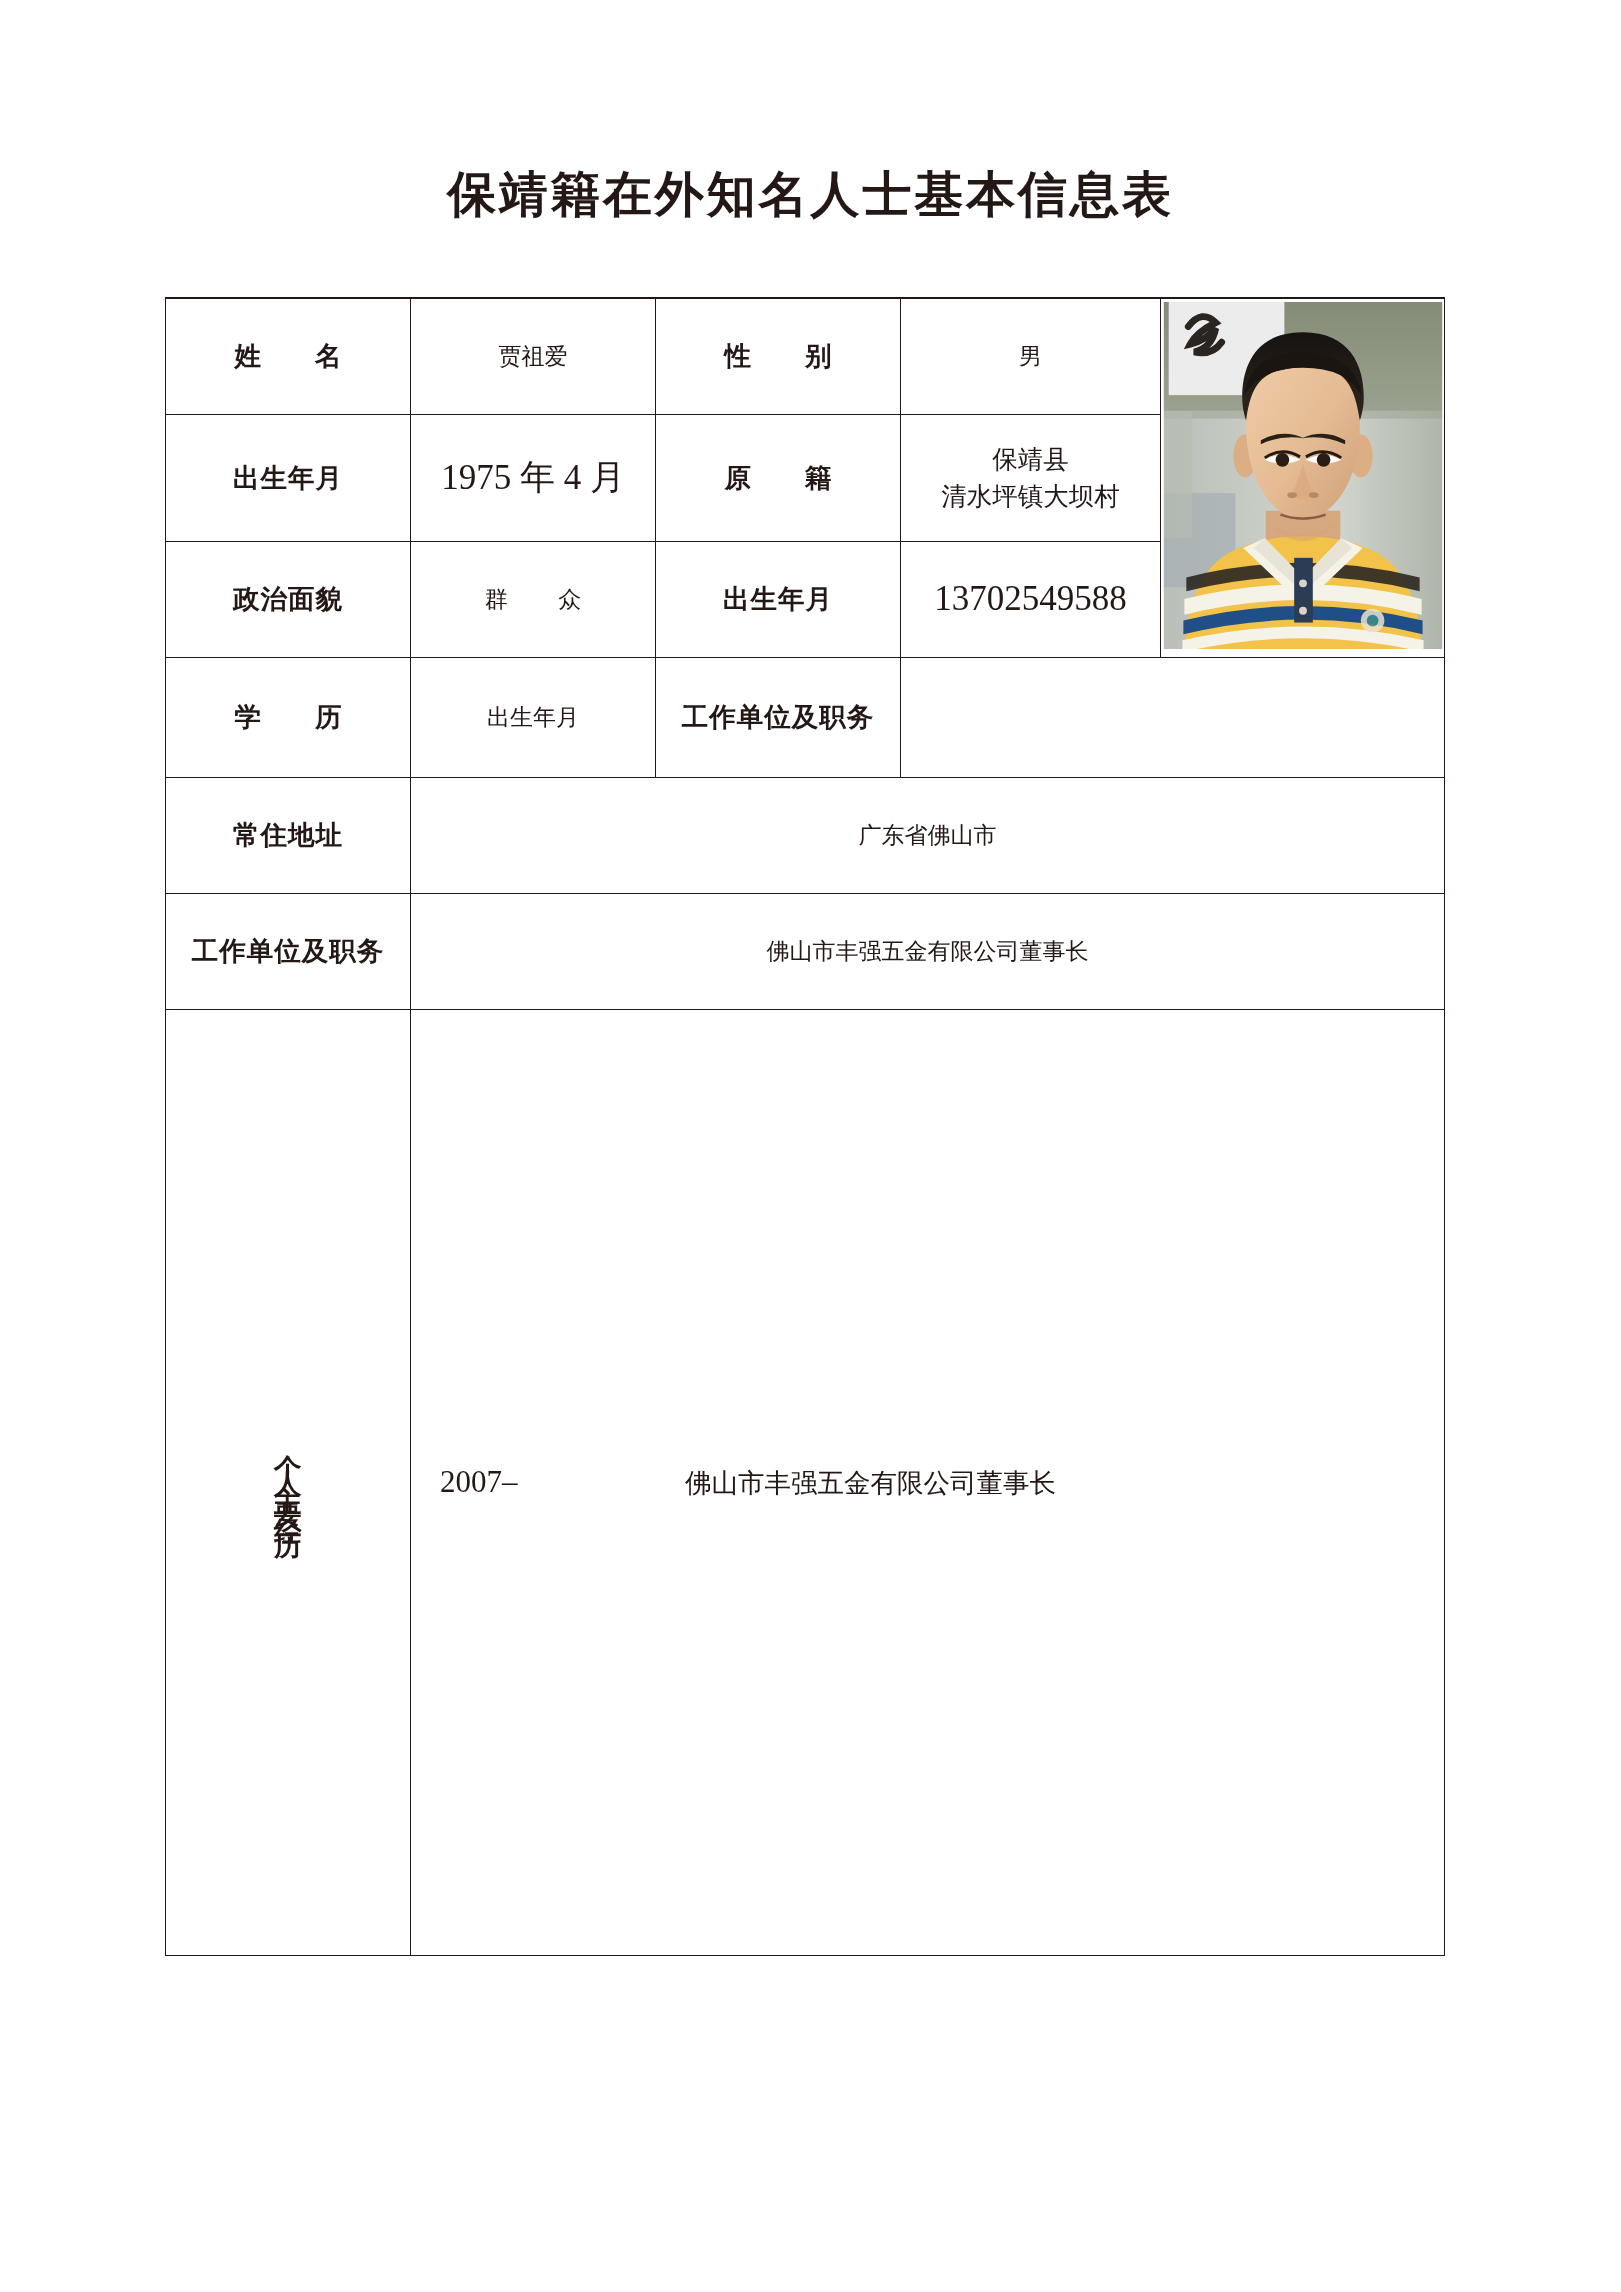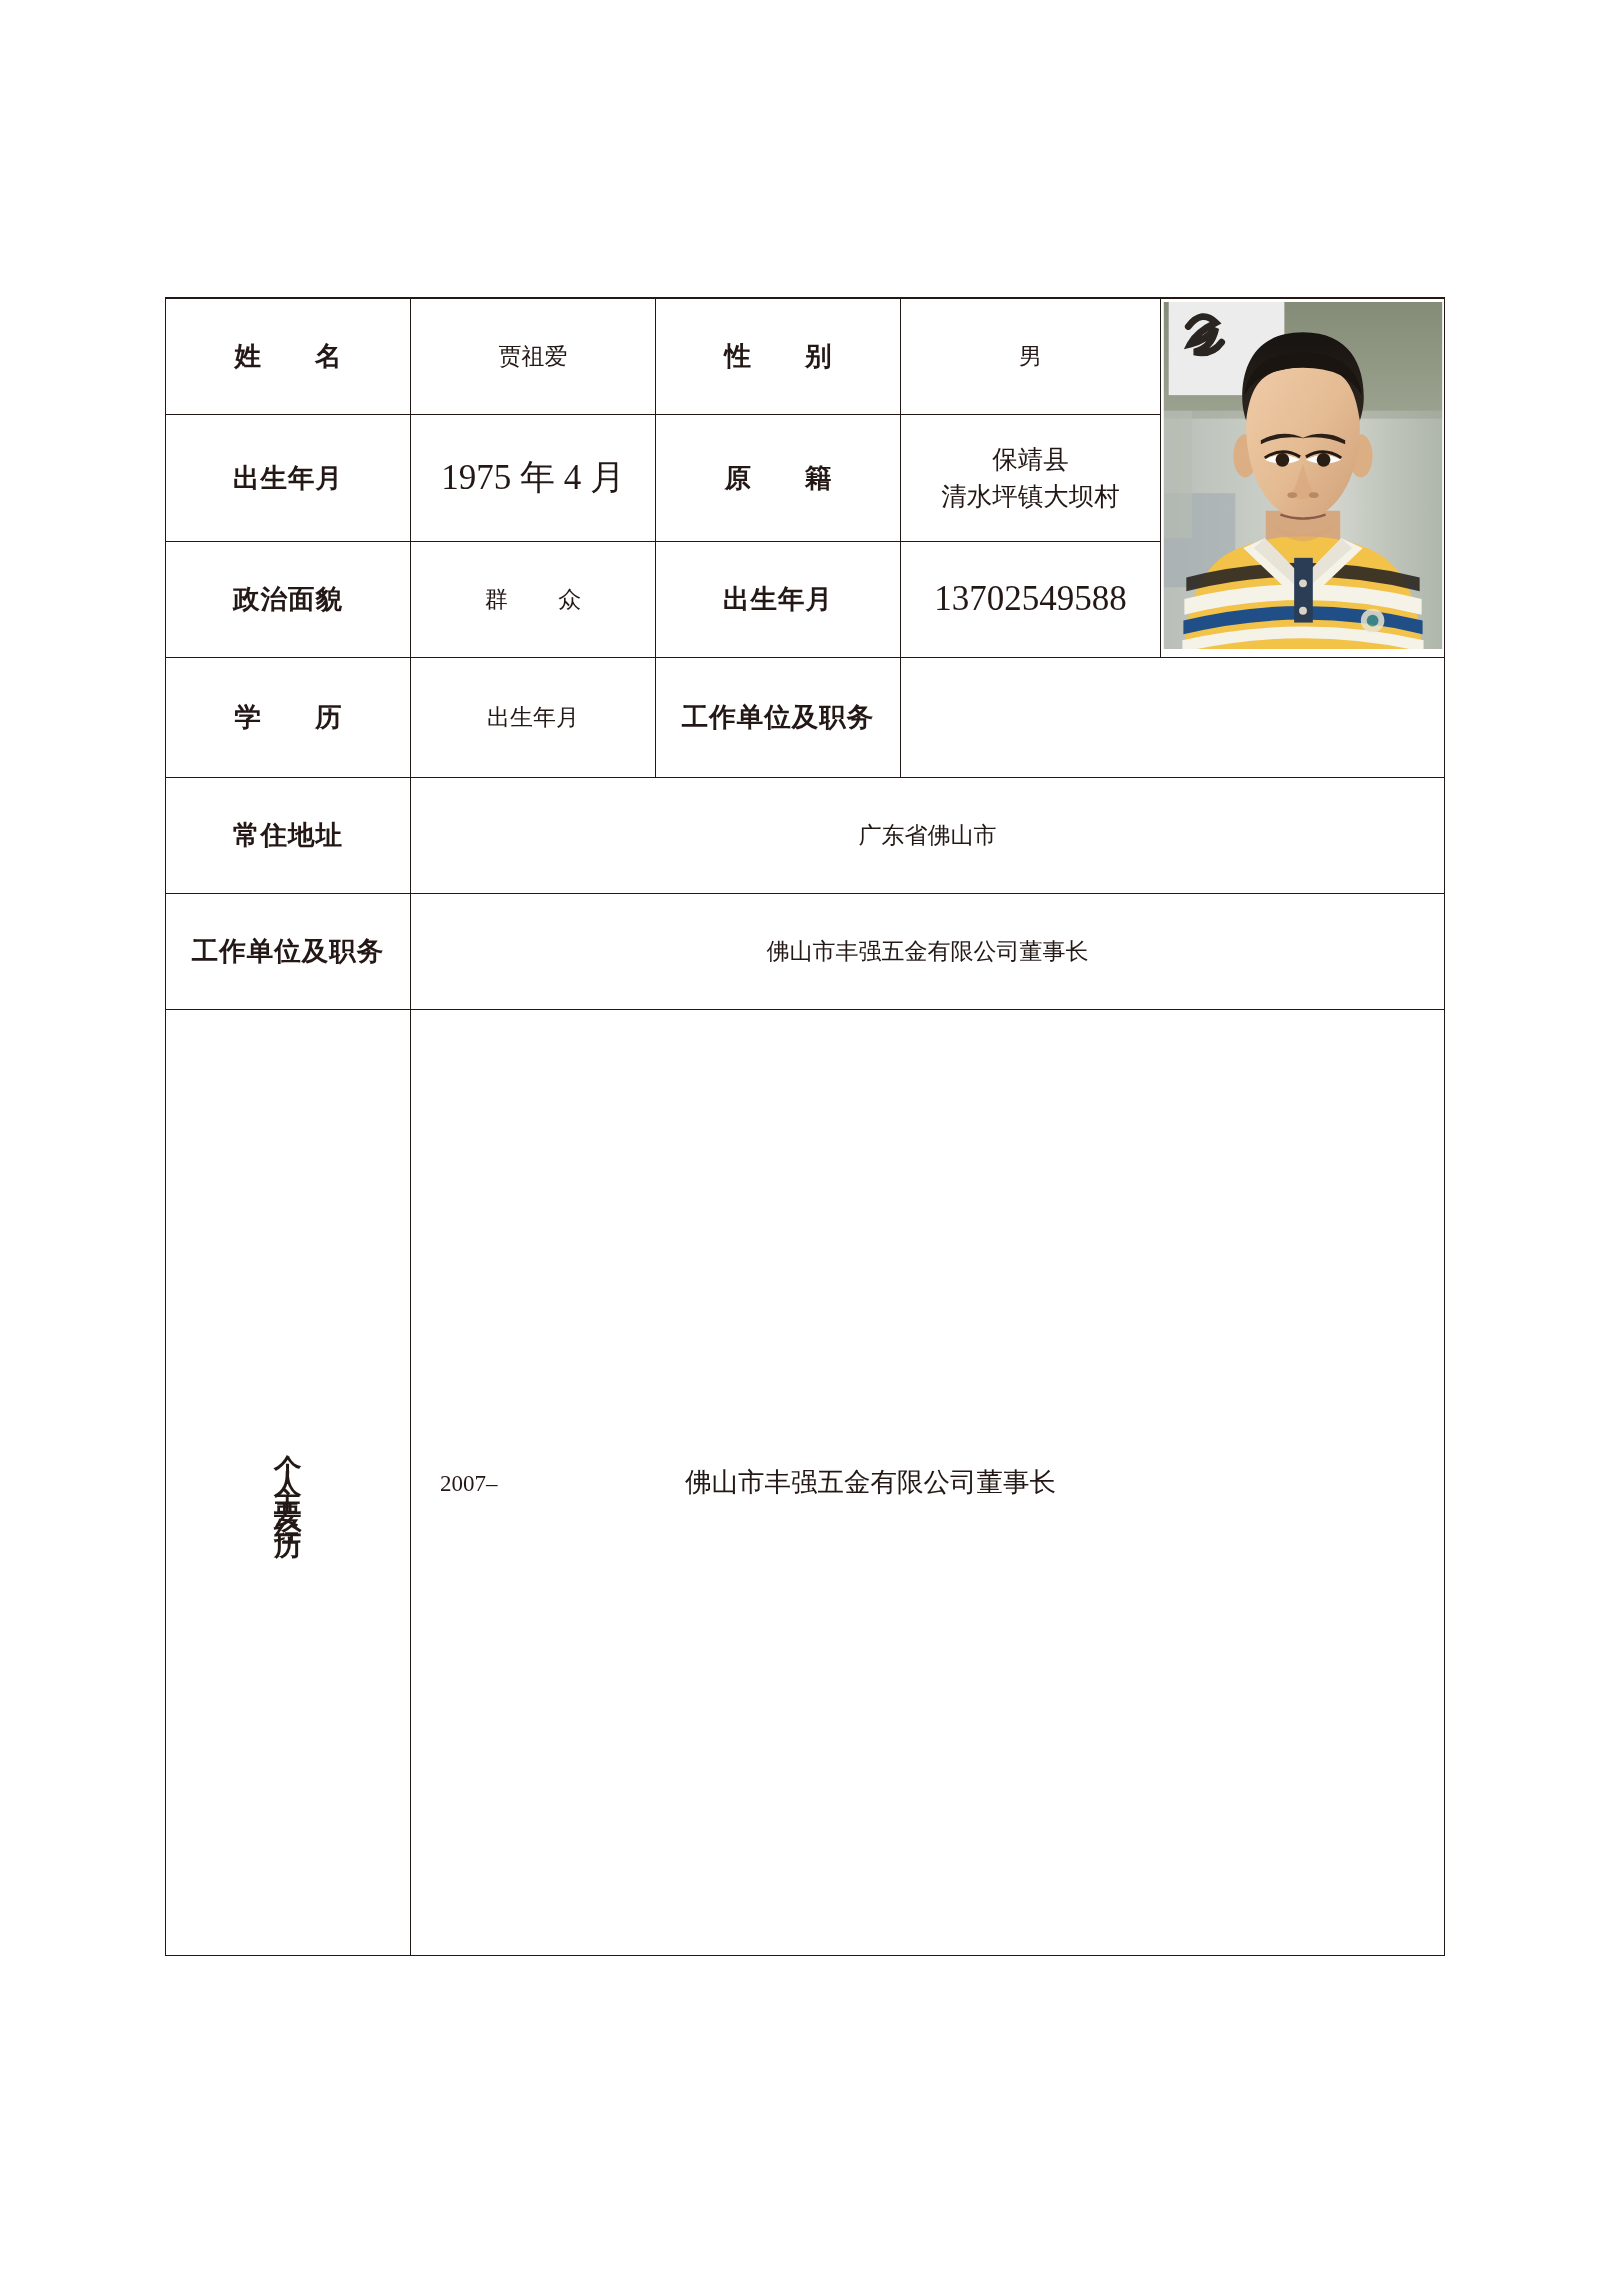--- a/index.html
+++ b/index.html
@@ -139,32 +139,33 @@
     display: flex;
     align-items: baseline;
     font-family: "DejaVu Serif", "Liberation Serif", serif;
     font-size: 26.5px;
     padding-left: 29px;
   }
   .exp-year {
     width: 245px;
     flex: 0 0 245px;
     font-family: "Liberation Serif", "DejaVu Serif", serif;
-    font-size: 23px;
+    font-size: 31px;
   }
   .exp-text {
     flex: 1 1 auto;
   }
   .empty-cell { }
 </style>
 </head>
 <body>
 
 <div class="page">
 
+  <div class="doc-title">保靖籍在外知名人士基本信息表</div>
 
   <table class="info-table">
     <colgroup>
       <col class="c1">
         <col class="c2">
         <col class="c3">
         <col class="c4">
         <col class="c5">
     </colgroup>
     <tbody>

